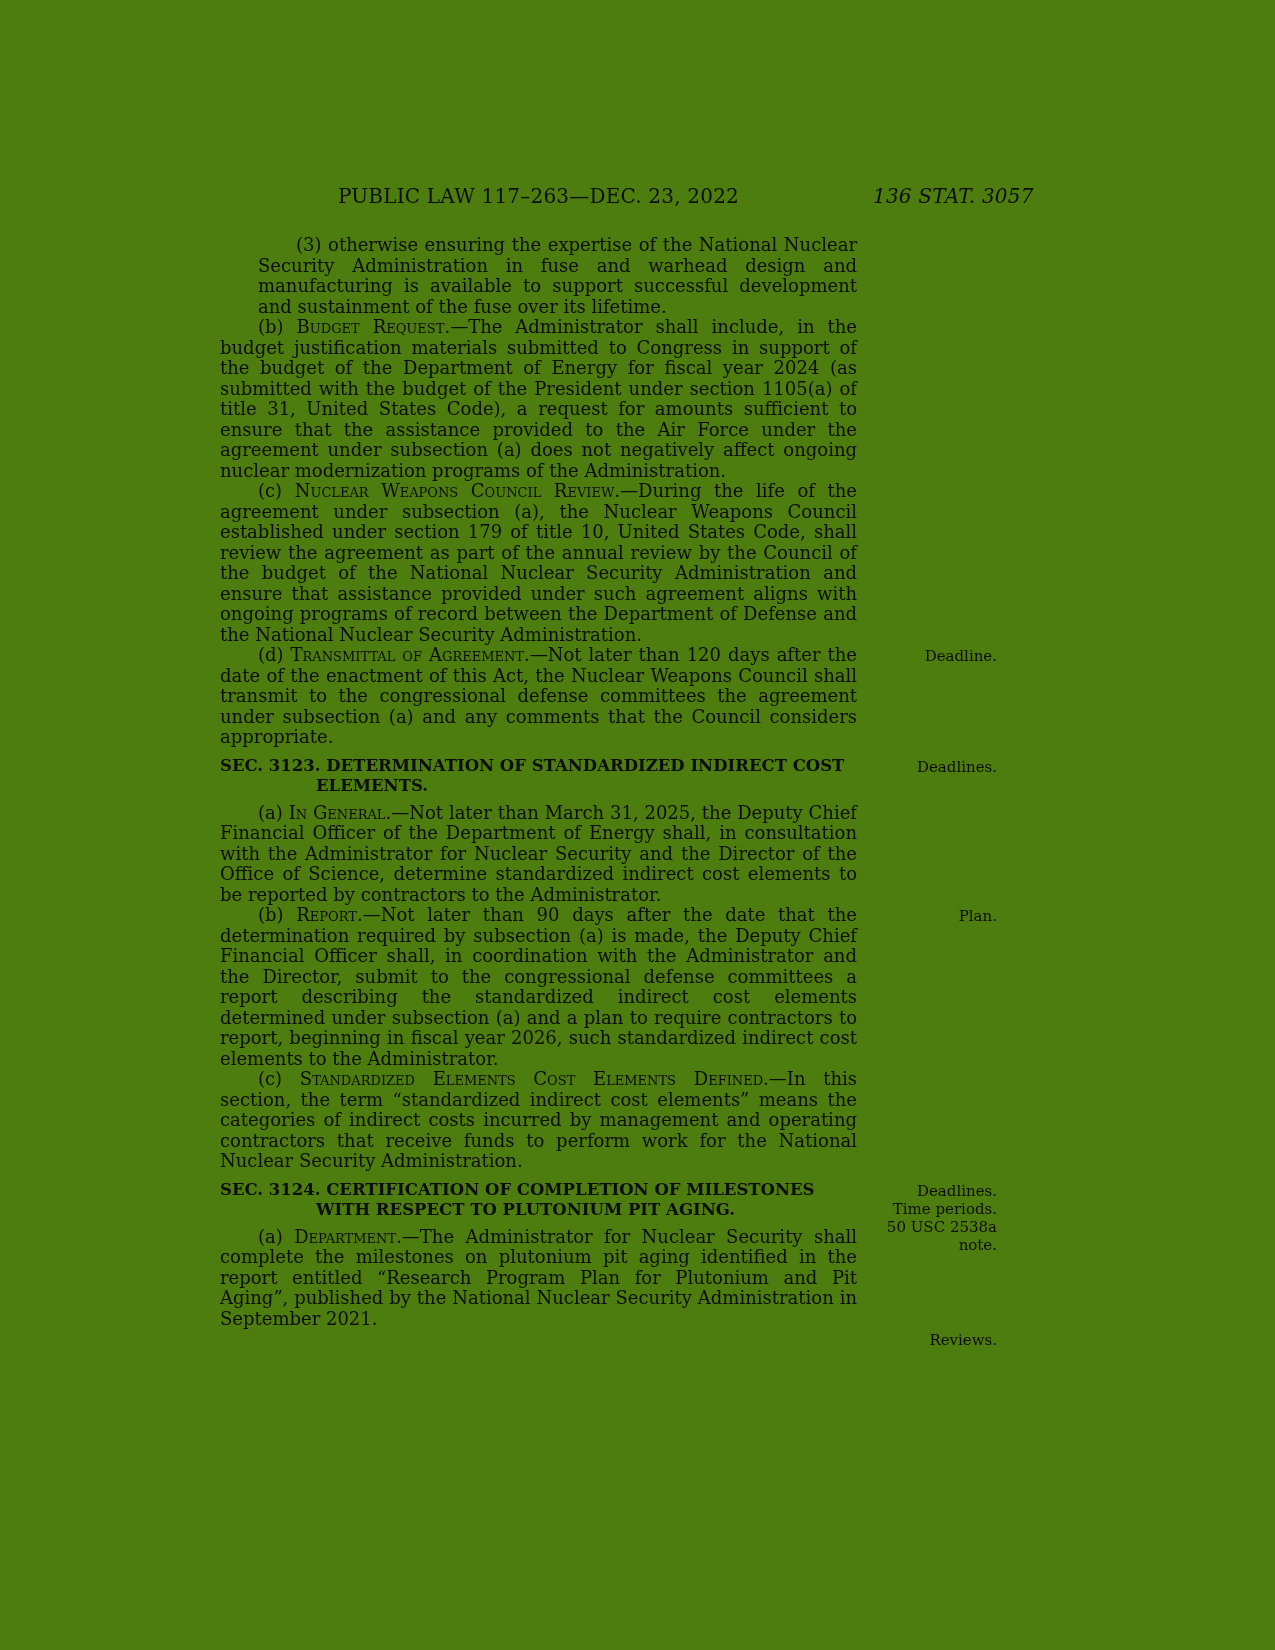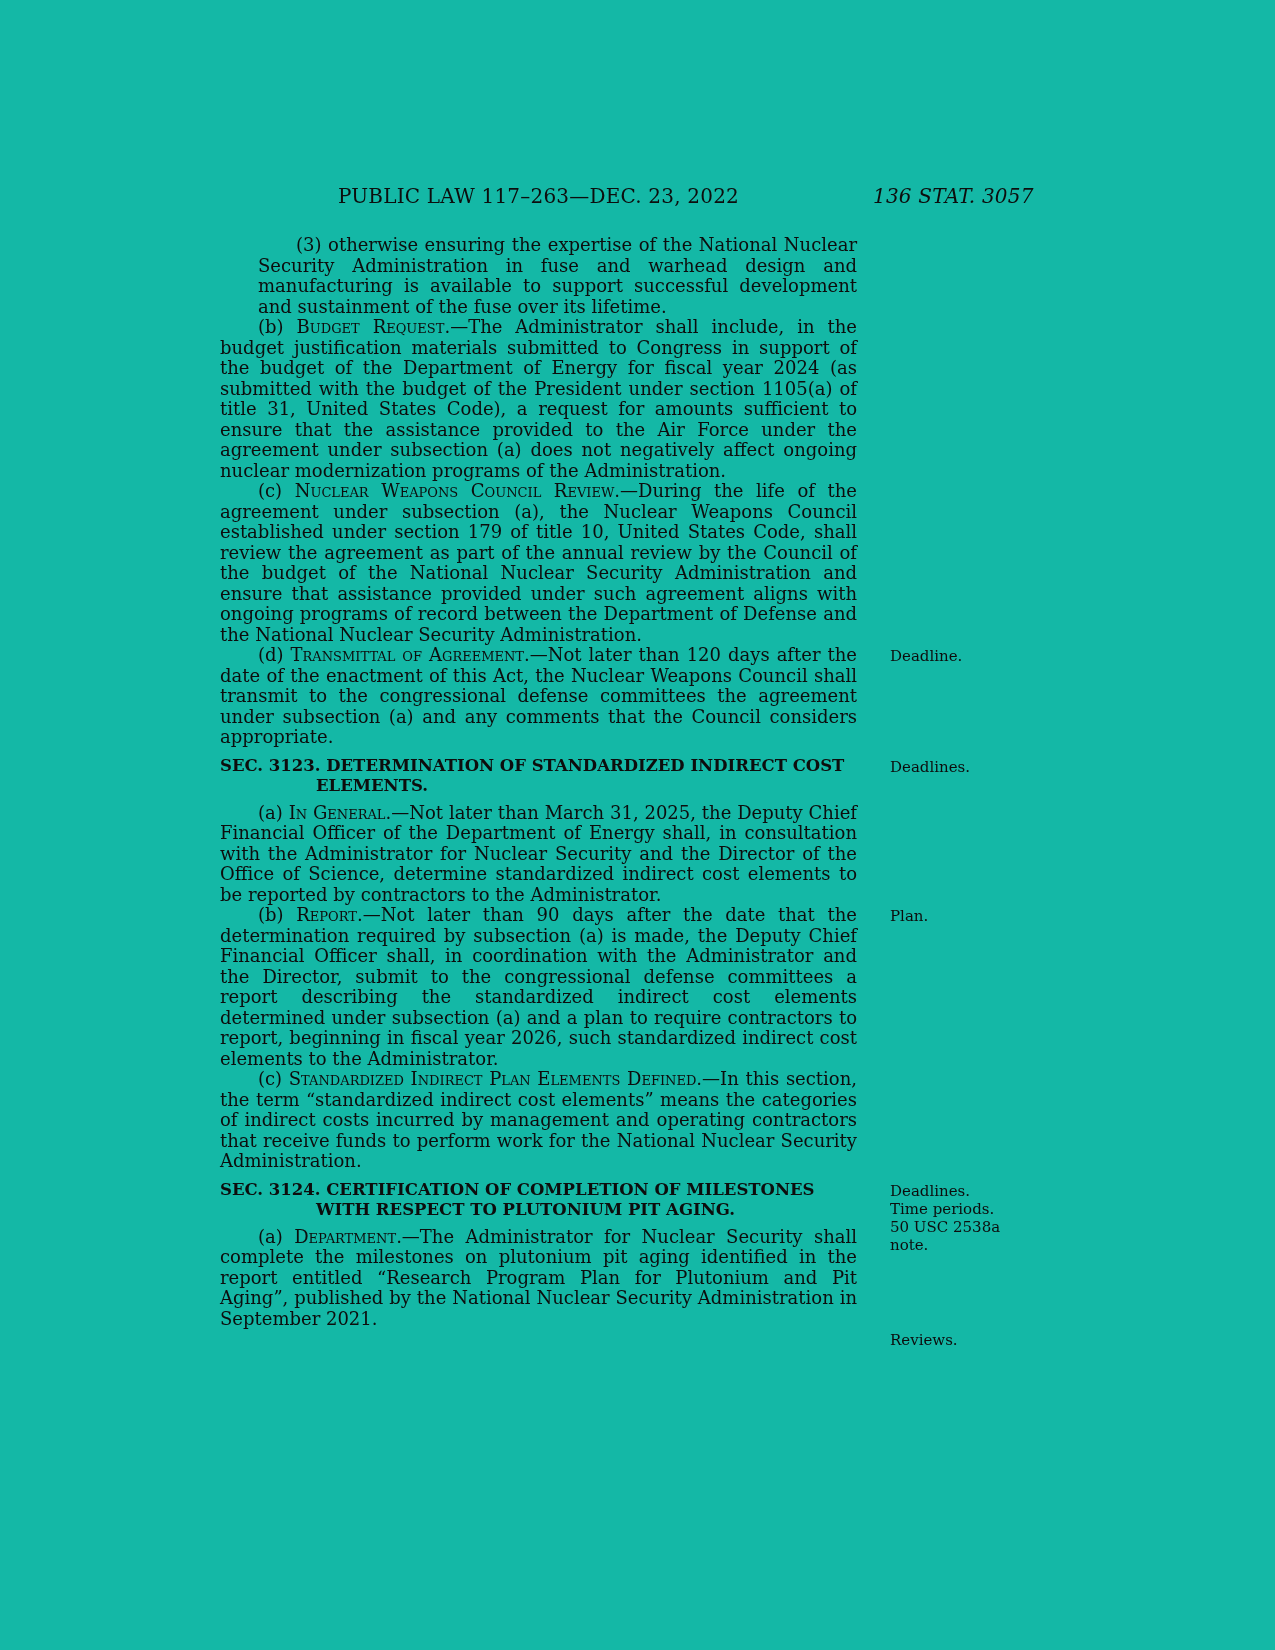--- a/index.html
+++ b/index.html
@@ -1,21 +1,21 @@
 <!DOCTYPE html>
 <html lang="en"><head>
 <meta charset="utf-8">
 <style>
   * { margin: 0; padding: 0; box-sizing: border-box; }
   html, body { background: #ffffff; }
   .page {
     position: relative;
     width: 1275px;
     height: 1650px;
-    background: #14b8a6;
+    background: #4d7c0f;
     color: #0d0d0d;
     font-family: "DejaVu Serif", "Liberation Serif", serif;
     overflow: hidden;
   }
   .content {
     position: absolute;
     top: 184px;
     left: 220px;
     width: 800px;
   }
@@ -54,25 +54,25 @@
     line-height: 20.5px;
     text-align: left;
     padding-left: 96px;
     text-indent: -96px;
   }
 
   .note-cell { grid-column: 3; position: relative; }
   .note {
     position: absolute;
     top: 2px;
-    left: 17px;
+    left: 0;
     width: 124px;
     font-size: 15px;
     line-height: 18px;
-    text-align: left;
+    text-align: right;
   }
   .sc { font-variant: small-caps; }
 </style>
 </head>
 <body>
 
 <div class="page">
   <div class="content">
 
     <header class="page-header">
@@ -111,21 +111,21 @@
     </div>
 
     <div class="row">
       <p class="text"><span>(b) </span><span class="sc">Report</span><span>.—Not later than 90 days after the date that the determination required by subsection (a) is made, the Deputy Chief Financial Officer shall, in coordination with the Administrator and the Director, submit to the congressional defense committees a report describing the standardized indirect cost elements determined under subsection (a) and a plan to require contractors to report, beginning in fiscal year 2026, such standardized indirect cost elements to the Administrator.</span></p>
       <div class="note-cell">
         <div class="note">Plan.</div>
       </div>
     </div>
 
     <div class="row">
-      <p class="text"><span>(c) </span><span class="sc">Standardized Indirect Plan Elements Defined</span><span>.—In this section, the term “standardized indirect cost elements” means the categories of indirect costs incurred by management and operating contractors that receive funds to perform work for the National Nuclear Security Administration.</span></p>
+      <p class="text"><span>(c) </span><span class="sc">Standardized Elements Cost Elements Defined</span><span>.—In this section, the term “standardized indirect cost elements” means the categories of indirect costs incurred by management and operating contractors that receive funds to perform work for the National Nuclear Security Administration.</span></p>
     </div>
 
     <div class="row heading-row">
       <h2 class="heading">SEC. 3124. CERTIFICATION OF COMPLETION OF MILESTONES WITH RESPECT TO PLUTONIUM PIT AGING.</h2>
       <div class="note-cell">
         <div class="note">
           <div>Deadlines.</div>
           <div>Time periods.</div>
           <div>50 USC 2538a note.</div>
         </div>

